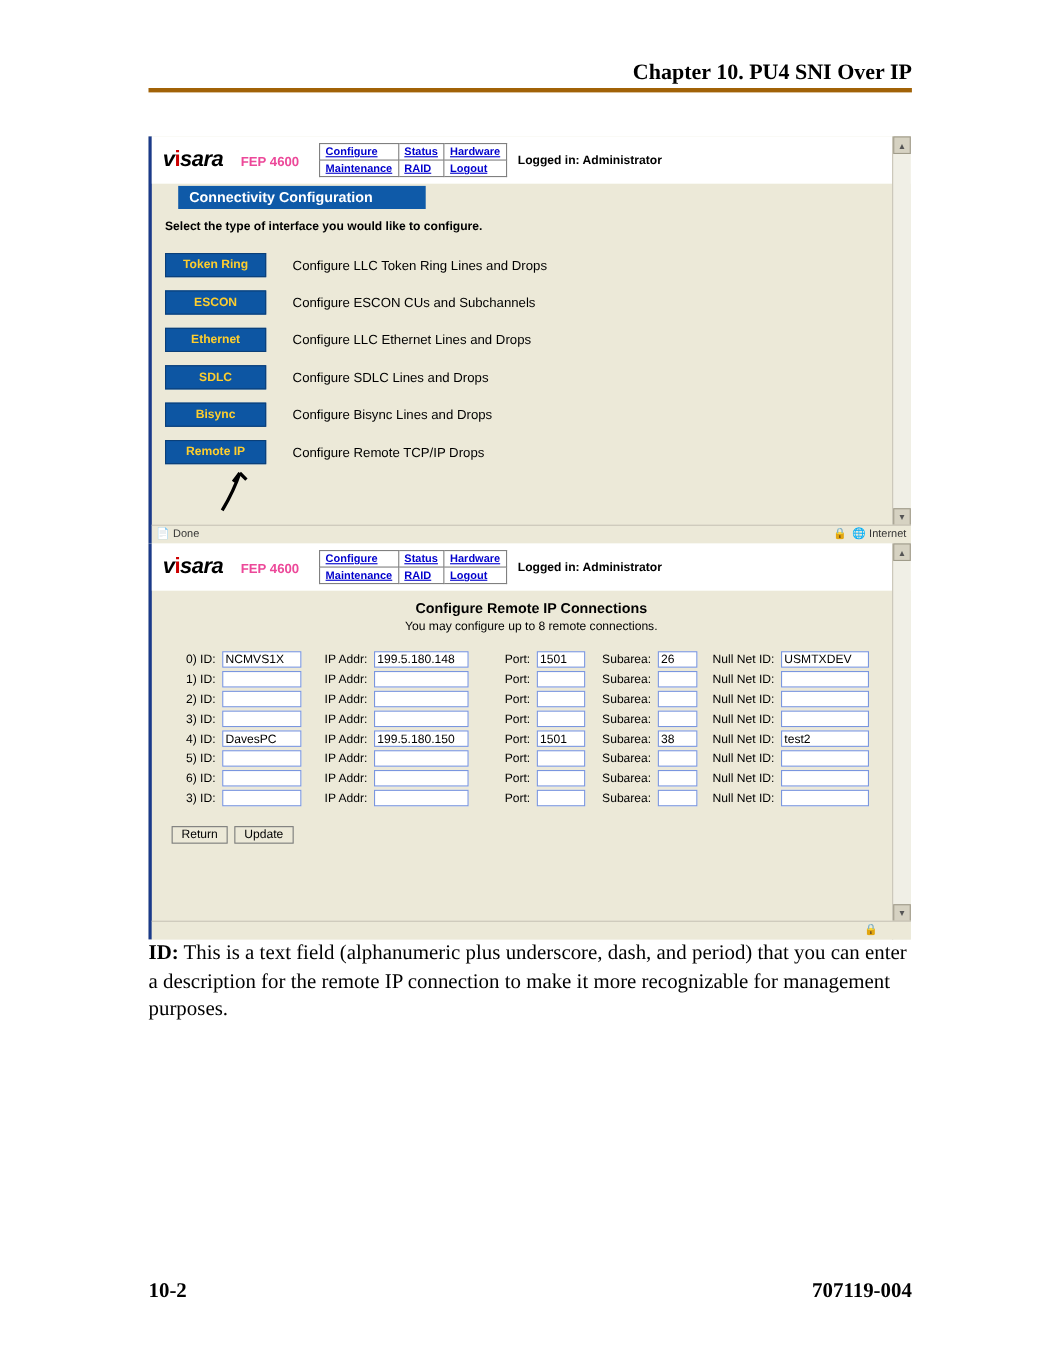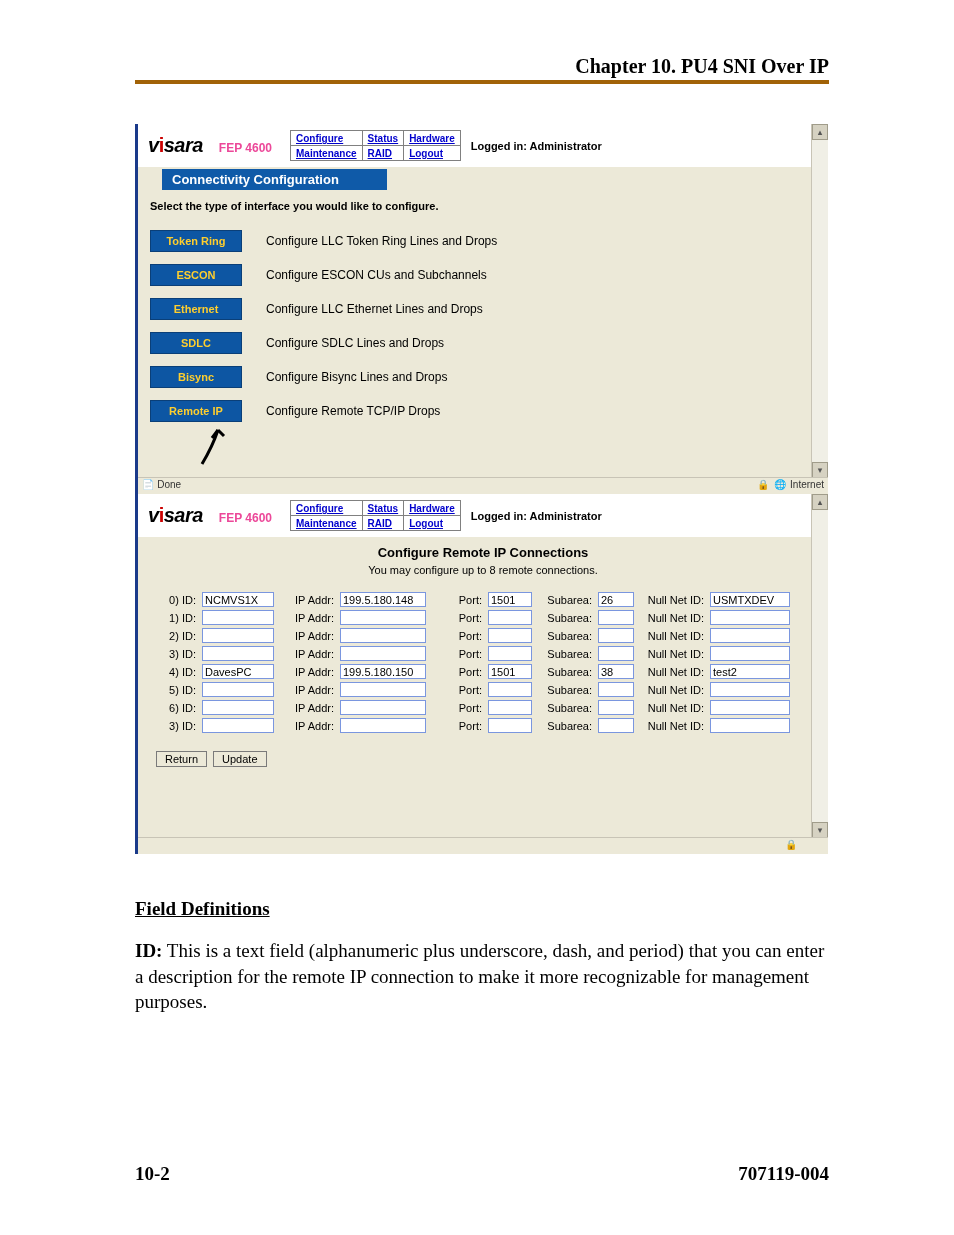--- a/index.html
+++ b/index.html
@@ -310,21 +310,20 @@
     <div class="btn-row">
       <button class="smallbtn">Return</button>
       <button class="smallbtn">Update</button>
     </div>
 
     <div class="status-strip" style="position:absolute;left:0;right:0;bottom:0;">
       <span class="lock" style="right:30px;">🔒</span>
     </div>
   </div>
 
-  <div class="fielddef-hdr">Field Definitions</div>
   <div class="fielddef-body">
     <b>ID:</b><span>  This is a text field (alphanumeric plus underscore, dash, and period) that you can enter a description for the remote IP connection to make it more recognizable for management purposes.</span>
   </div>
 </div>
 
 <div class="footer">
   <span>10-2</span>
   <span>707119-004</span>
 </div>
 

